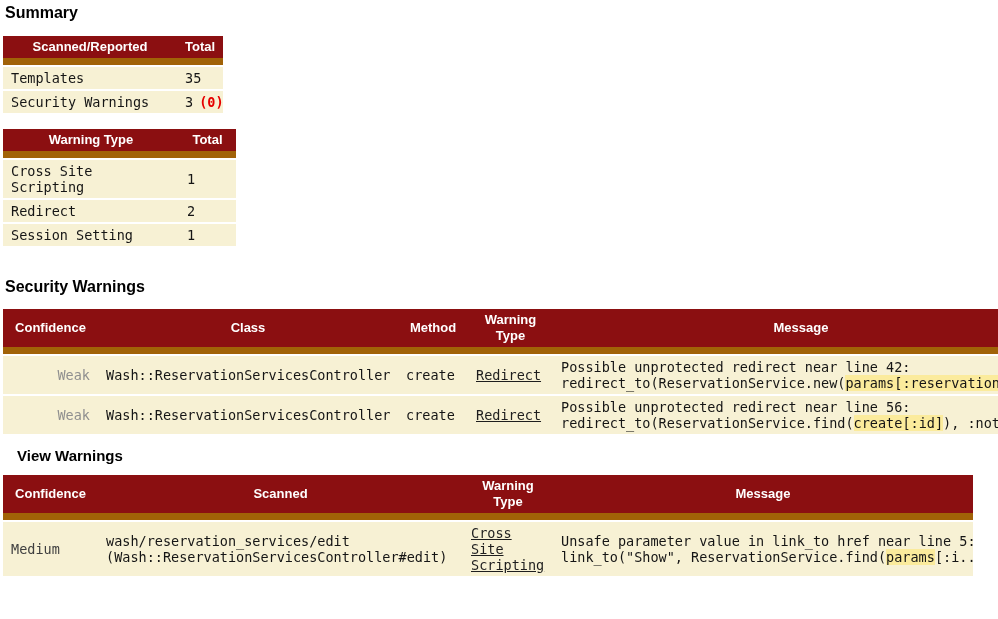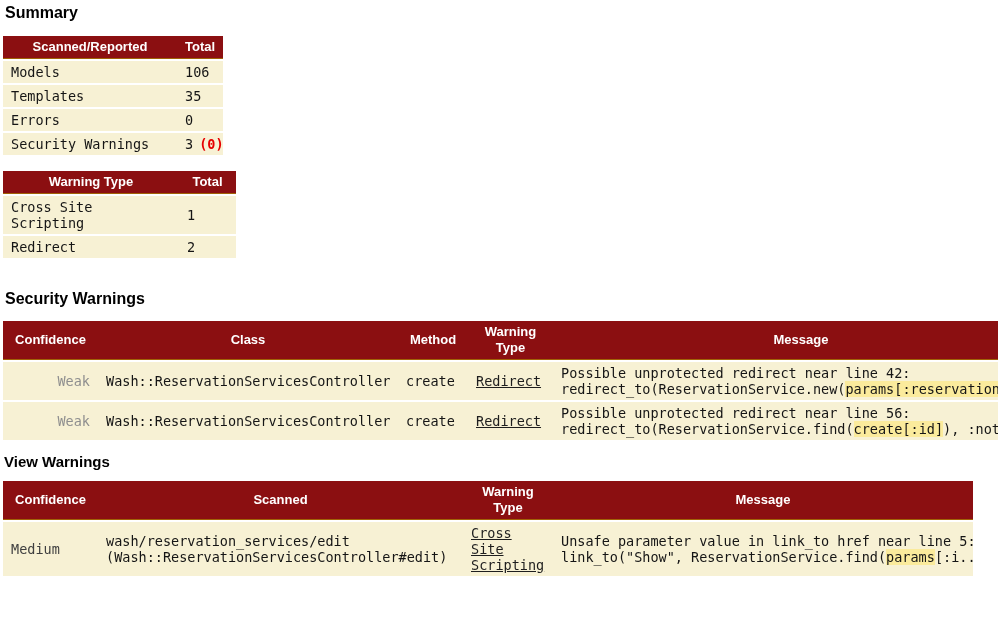--- a/index.html
+++ b/index.html
@@ -15,35 +15,35 @@
   }
   h2 {
     font-family: "Liberation Sans", sans-serif;
     font-size: 16px; font-weight: bold; color: #000;
     margin: 0 4px 13px 2px; line-height: 17px;
   }
   h2.sec { margin-top: 30px; margin-bottom: 12px; }
   h3 {
     font-family: "Liberation Sans", sans-serif;
     font-size: 15px; font-weight: bold; color: #000;
-    margin: 12px 0 9px 1px; line-height: 16px;
+    margin: 12px 0 9px 14px; line-height: 16px;
   }
   table {
     border-collapse: separate;
     border-spacing: 0 2px;
     table-layout: fixed;
   }
   th {
     background: #8B0F11;
     color: #ffffff;
     font-family: "Liberation Sans", sans-serif;
     font-size: 13px; font-weight: bold;
     line-height: 16px;
     padding: 3px 8px;
-    border-bottom: 1px solid #a16207;
+    border-bottom: 7px solid #a16207;
     text-align: center;
     overflow: hidden;
   }
   td {
     background: #F7F1D4;
     padding: 3px 8px;
     line-height: 16px;
     vertical-align: middle;
     overflow: hidden;
   }
@@ -69,30 +69,22 @@
       <col style="width:46px">
     </colgroup>
   <thead>
     <tr>
       <th>Scanned/Reported</th>
       <th>Total</th>
     </tr>
   </thead>
   <tbody>
     <tr>
-      <td>Models</td>
-      <td>106</td>
-    </tr>
-    <tr>
       <td>Templates</td>
       <td>35</td>
-    </tr>
-    <tr>
-      <td>Errors</td>
-      <td>0</td>
     </tr>
     <tr>
       <td>Security Warnings</td>
       <td><span>3</span><span class="alert">(0)</span></td>
     </tr>
   </tbody>
 </table>
 
 <table class="t2" style="width:233px">
   <colgroup>
@@ -106,20 +98,24 @@
     </tr>
   </thead>
   <tbody>
     <tr>
       <td>Cross Site Scripting</td>
       <td>1</td>
     </tr>
     <tr>
       <td>Redirect</td>
       <td>2</td>
+    </tr>
+    <tr>
+      <td>Session Setting</td>
+      <td>1</td>
     </tr>
   </tbody>
 </table>
 
 <h2 class="sec">Security Warnings</h2>
 
 <table class="big-table">
   <colgroup>
     <col style="width:95px">
       <col style="width:300px">

